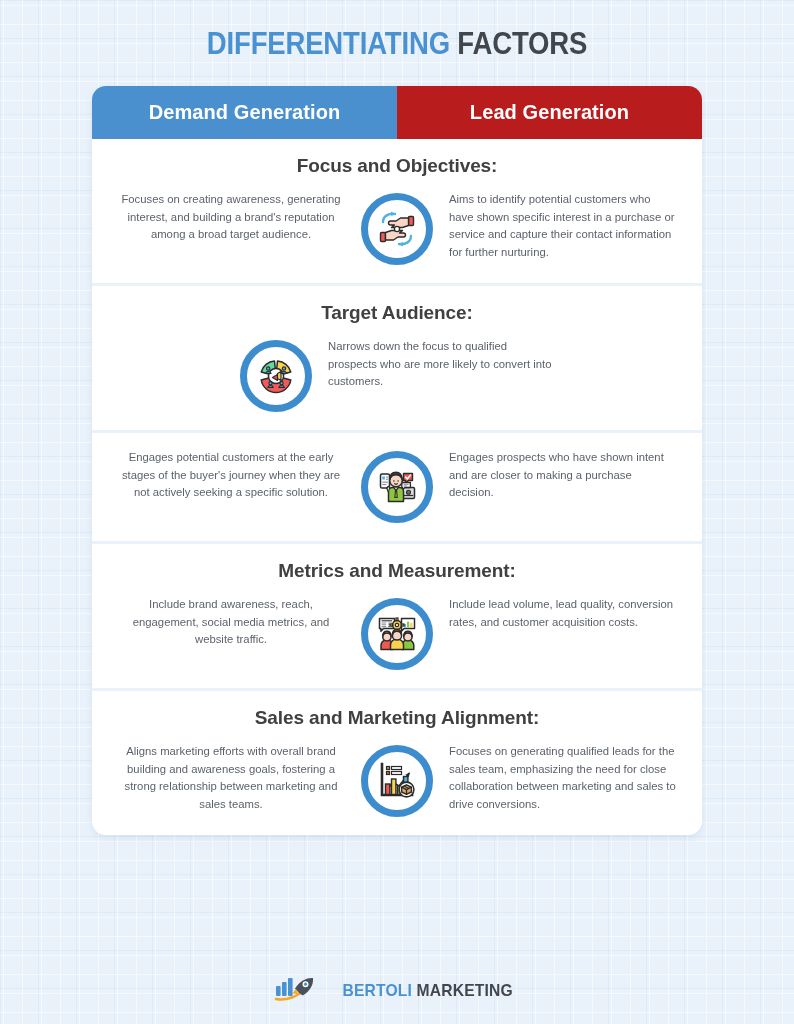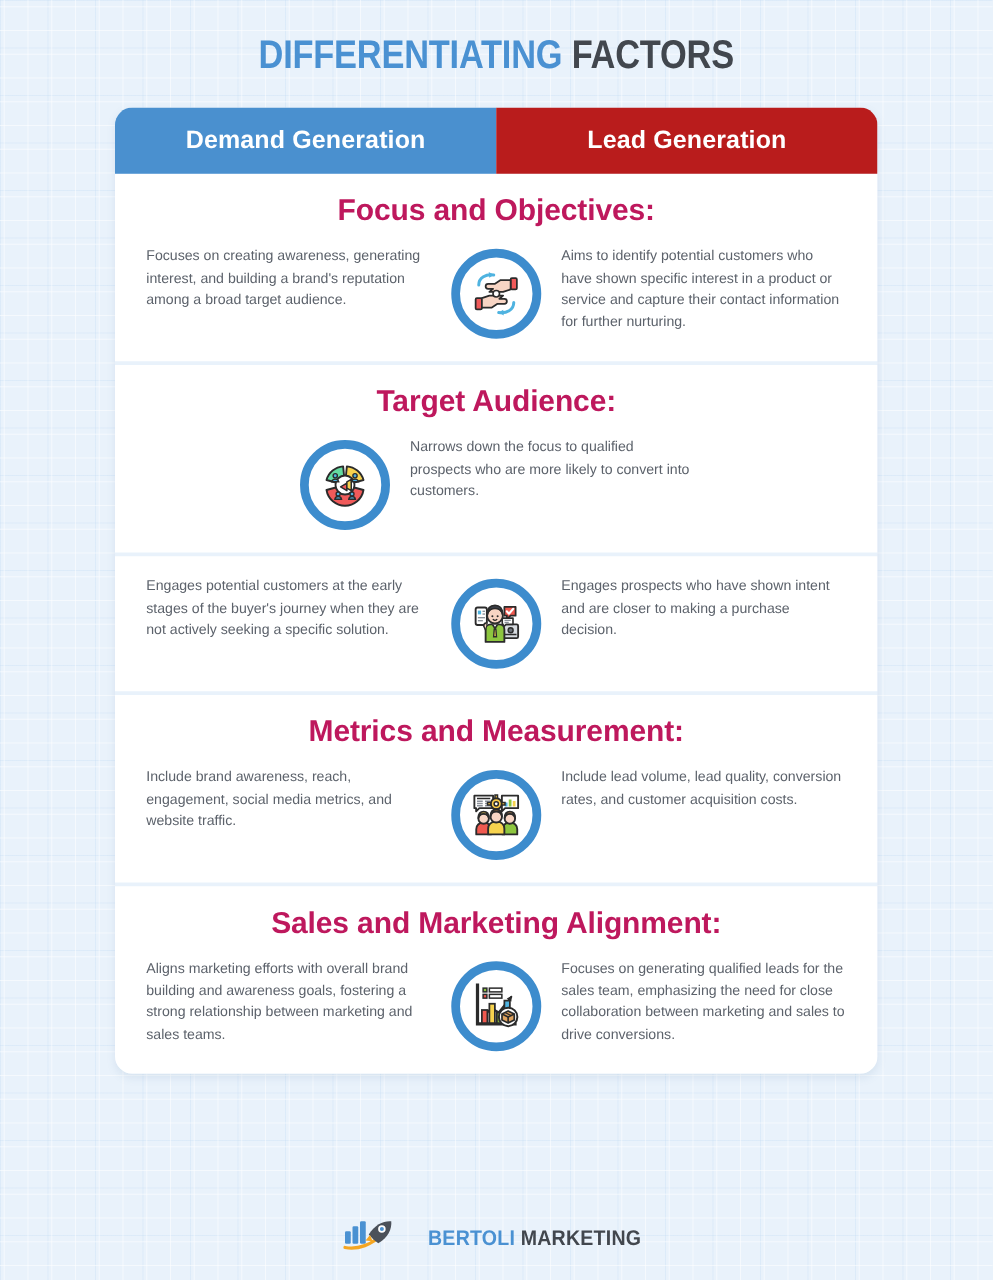--- a/index.html
+++ b/index.html
@@ -70,41 +70,41 @@
 
   .row {
     background: #ffffff;
     padding: 16px 0 18px 0;
     margin-bottom: 3px;
   }
   .row:last-child { margin-bottom: 0; }
 
   .row-title {
     text-align: center;
-    font-size: 24px;
+    font-size: 19px;
     font-weight: bold;
-    color: #be185d;
+    color: #404040;
     letter-spacing: -0.1px;
     margin-bottom: 14px;
   }
 
   .row-body {
     display: flex;
     align-items: flex-start;
     justify-content: center;
     padding: 0 25px;
   }
 
   .cell {
     width: 242px;
     font-size: 11.3px;
     line-height: 1.56;
     color: #5c626b;
   }
-  .cell.left  { text-align: left; padding-right: 14px; }
+  .cell.left  { text-align: center; padding-right: 14px; }
   .cell.right { text-align: left;  padding-left: 14px; }
 
   .icon-wrap {
     width: 76px;
     flex: 0 0 76px;
     display: flex;
     justify-content: center;
     padding-top: 2px;
   }
 
@@ -174,21 +174,21 @@
               <path d="M36 29 C36 35, 30 38, 24 37" fill="none" stroke="#4fb3e0" stroke-width="2.4" stroke-linecap="round"></path>
               <path d="M24 37 l4 2.4 l-0.4 -4.6 z" fill="#4fb3e0"></path>
               <rect x="33.5" y="9.5" width="5" height="9" rx="1" fill="#f05a5a" stroke="#2b2b2b" stroke-width="1.4"></rect>
               <path d="M33.5 11 h-8 l-4.5 3 h-5.5 a2 2 0 0 0 0 4 h4 l-3 2.5 h11 l6 -2 z" fill="#f8d5c4" stroke="#2b2b2b" stroke-width="1.4" stroke-linejoin="round"></path>
               <rect x="5.5" y="25.5" width="5" height="9" rx="1" fill="#f05a5a" stroke="#2b2b2b" stroke-width="1.4"></rect>
               <path d="M10.5 33 h8 l4.5 -3 h5.5 a2 2 0 0 0 0 -4 h-4 l3 -2.5 h-11 l-6 2 z" fill="#f8d5c4" stroke="#2b2b2b" stroke-width="1.4" stroke-linejoin="round"></path>
               <circle cx="22" cy="22" r="2.6" fill="#ffffff" stroke="#2b2b2b" stroke-width="1.3"></circle>
             </svg>
           </div>
         </div>
-        <div class="cell right">Aims to identify potential customers who have shown specific interest in a product or service and capture their contact information for further nurturing.</div>
+        <div class="cell right">Aims to identify potential customers who have shown specific interest in a purchase or service and capture their contact information for further nurturing.</div>
       </div>
     </div>
 
     <div class="row">
       <div class="row-title">Target Audience:</div>
       <div class="row-body">
         <div class="icon-wrap">
           <div class="icon-ring">
             <svg width="44" height="44" viewBox="0 0 44 44" aria-hidden="true">
               <g stroke="#2b2b2b" stroke-width="1.5" stroke-linejoin="round">

